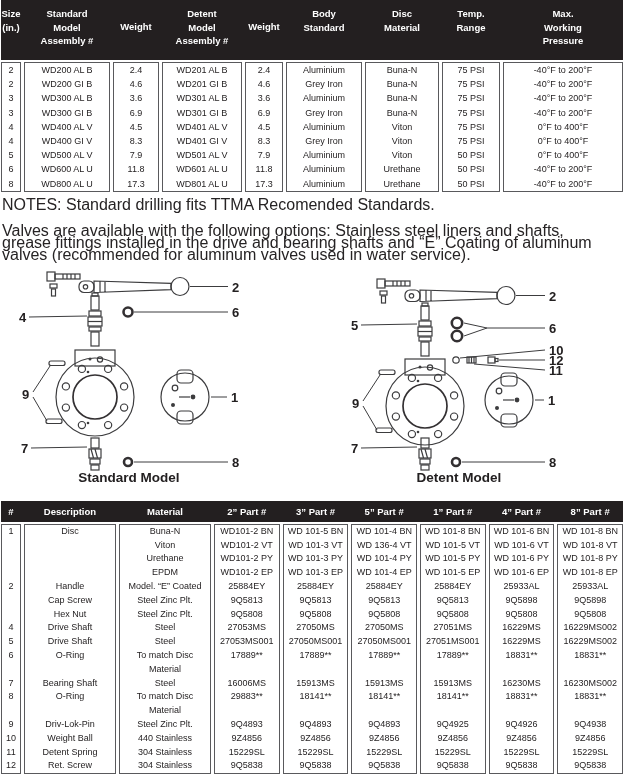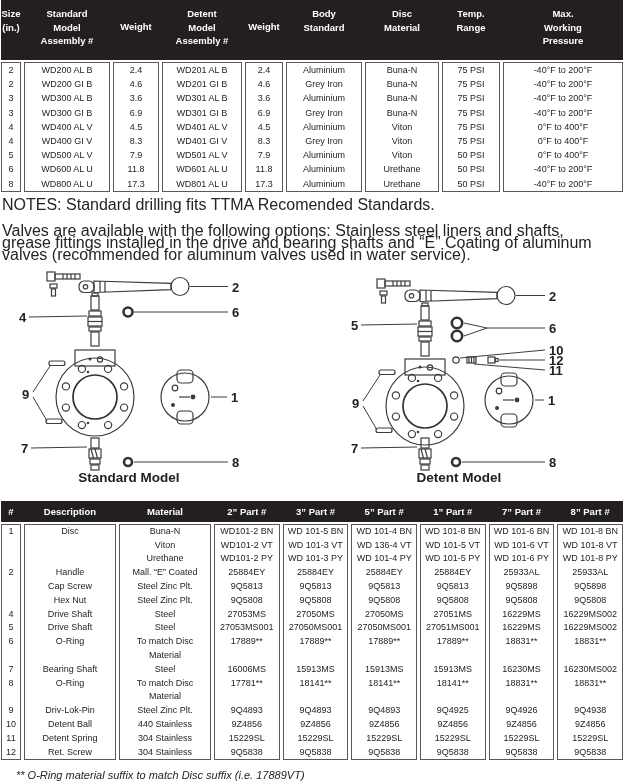--- a/index.html
+++ b/index.html
@@ -382,21 +382,21 @@
 
   <section class="parts">
     <div class="thead grid parts-grid">
       <span class="hcell">#</span>
       <span class="hcell">Description</span>
       <span class="hcell">Material</span>
       <span class="hcell">2” Part #</span>
       <span class="hcell">3” Part #</span>
       <span class="hcell">5” Part #</span>
       <span class="hcell">1” Part #</span>
-      <span class="hcell">7” Part #</span>
+      <span class="hcell">4” Part #</span>
       <span class="hcell">8” Part #</span>
     </div>
     <div class="tbody">
 
         <div class="trow grid parts-grid">
           <span class="tcell">1</span>
           <span class="tcell">Disc</span>
           <span class="tcell">Buna-N</span>
           <span class="tcell">WD101-2 BN</span>
           <span class="tcell">WD 101-5 BN</span>
@@ -423,25 +423,36 @@
           <span class="tcell"></span>
           <span class="tcell">Urethane</span>
           <span class="tcell">WD101-2 PY</span>
           <span class="tcell">WD 101-3 PY</span>
           <span class="tcell">WD 101-4 PY</span>
           <span class="tcell">WD 101-5 PY</span>
           <span class="tcell">WD 101-6 PY</span>
           <span class="tcell">WD 101-8 PY</span>
         </div>
 
+        <div class="trow grid parts-grid">
+          <span class="tcell"></span>
+          <span class="tcell"></span>
+          <span class="tcell">EPDM</span>
+          <span class="tcell">WD101-2 EP</span>
+          <span class="tcell">WD 101-3 EP</span>
+          <span class="tcell">WD 101-4 EP</span>
+          <span class="tcell">WD 101-5 EP</span>
+          <span class="tcell">WD 101-6 EP</span>
+          <span class="tcell">WD 101-8 EP</span>
+        </div>
 
         <div class="trow grid parts-grid">
           <span class="tcell">2</span>
           <span class="tcell">Handle</span>
-          <span class="tcell">Mall. “E” Coated</span>
+          <span class="tcell">Model. “E” Coated</span>
           <span class="tcell">25884EY</span>
           <span class="tcell">25884EY</span>
           <span class="tcell">25884EY</span>
           <span class="tcell">25884EY</span>
           <span class="tcell">25933AL</span>
           <span class="tcell">25933AL</span>
         </div>
 
         <div class="trow grid parts-grid">
           <span class="tcell"></span>
@@ -512,21 +523,21 @@
           <span class="tcell">15913MS</span>
           <span class="tcell">15913MS</span>
           <span class="tcell">16230MS</span>
           <span class="tcell">16230MS002</span>
         </div>
 
         <div class="trow grid parts-grid">
           <span class="tcell">8</span>
           <span class="tcell">O-Ring</span>
           <span class="tcell">To match Disc Material</span>
-          <span class="tcell">17781**</span>
+          <span class="tcell">29883**</span>
           <span class="tcell">18141**</span>
           <span class="tcell">18141**</span>
           <span class="tcell">18141**</span>
           <span class="tcell">18831**</span>
           <span class="tcell">18831**</span>
         </div>
 
         <div class="trow grid parts-grid">
           <span class="tcell">9</span>
           <span class="tcell">Driv-Lok-Pin</span>
@@ -534,21 +545,21 @@
           <span class="tcell">9Q4893</span>
           <span class="tcell">9Q4893</span>
           <span class="tcell">9Q4893</span>
           <span class="tcell">9Q4925</span>
           <span class="tcell">9Q4926</span>
           <span class="tcell">9Q4938</span>
         </div>
 
         <div class="trow grid parts-grid">
           <span class="tcell">10</span>
-          <span class="tcell">Detent Ball</span>
+          <span class="tcell">Weight Ball</span>
           <span class="tcell">440 Stainless</span>
           <span class="tcell">9Z4856</span>
           <span class="tcell">9Z4856</span>
           <span class="tcell">9Z4856</span>
           <span class="tcell">9Z4856</span>
           <span class="tcell">9Z4856</span>
           <span class="tcell">9Z4856</span>
         </div>
 
         <div class="trow grid parts-grid">

